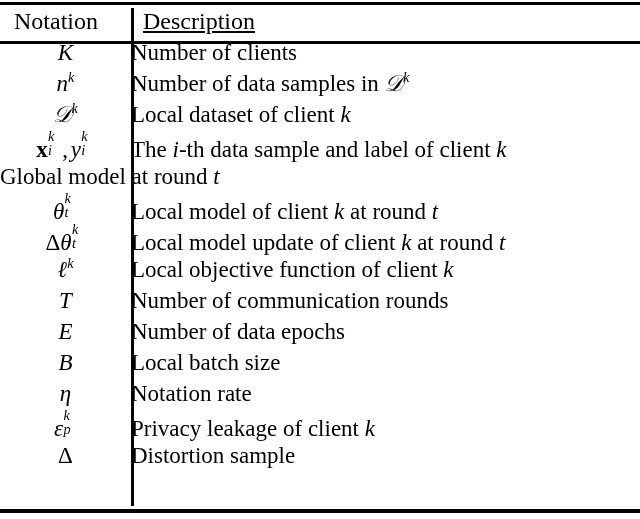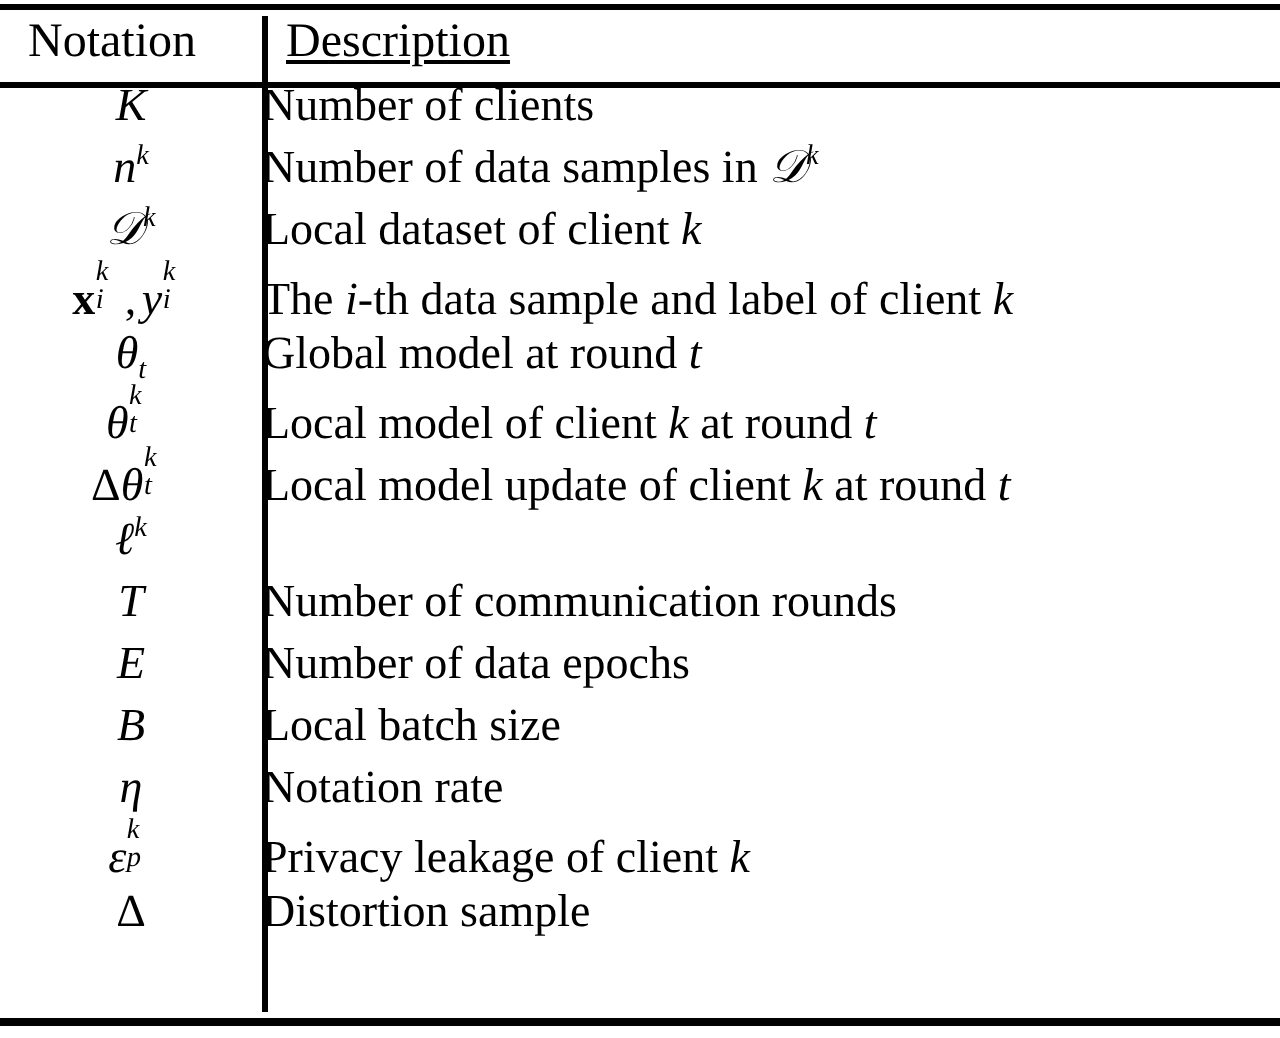--- a/index.html
+++ b/index.html
@@ -155,36 +155,36 @@
       <div class="col-notation"><span class="cal sym">𝒟</span><sup class="ms">k</sup></div>
       <div class="col-desc">Local dataset of client <span class="mi">k</span></div>
     </div>
 
     <div class="row">
       <div class="col-notation"><span class="mbold sym">x</span><span class="subsup"><span class="sup">k</span><span class="sub">i</span></span><span class="comma">,</span><span class="mi sym">y</span><span class="subsup"><span class="sup">k</span><span class="sub">i</span></span></div>
       <div class="col-desc">The <span class="mi">i</span>-th data sample and label of client <span class="mi">k</span></div>
     </div>
 
     <div class="row">
-      <div class="col-notation"><span class="mi sym">θ</span><sub class="ms">t</sub></div>
       <div class="col-desc">Global model at round <span class="mi">t</span></div>
     </div>
 
     <div class="row">
       <div class="col-notation"><span class="mi sym">θ</span><span class="subsup"><span class="sup">k</span><span class="sub">t</span></span></div>
       <div class="col-desc">Local model of client <span class="mi">k</span> at round <span class="mi">t</span></div>
     </div>
 
     <div class="row">
       <div class="col-notation"><span class="mup sym">Δ</span><span class="mi sym">θ</span><span class="subsup"><span class="sup">k</span><span class="sub">t</span></span></div>
       <div class="col-desc">Local model update of client <span class="mi">k</span> at round <span class="mi">t</span></div>
     </div>
 
     <div class="row">
       <div class="col-notation"><span class="mi sym">ℓ</span><sup class="ms">k</sup></div>
+      <div class="col-desc">Local objective function of client <span class="mi">k</span></div>
     </div>
 
     <div class="row">
       <div class="col-notation"><span class="mi sym">T</span></div>
       <div class="col-desc">Number of communication rounds</div>
     </div>
 
     <div class="row">
       <div class="col-notation"><span class="mi sym">E</span></div>
       <div class="col-desc">Number of data epochs</div>

